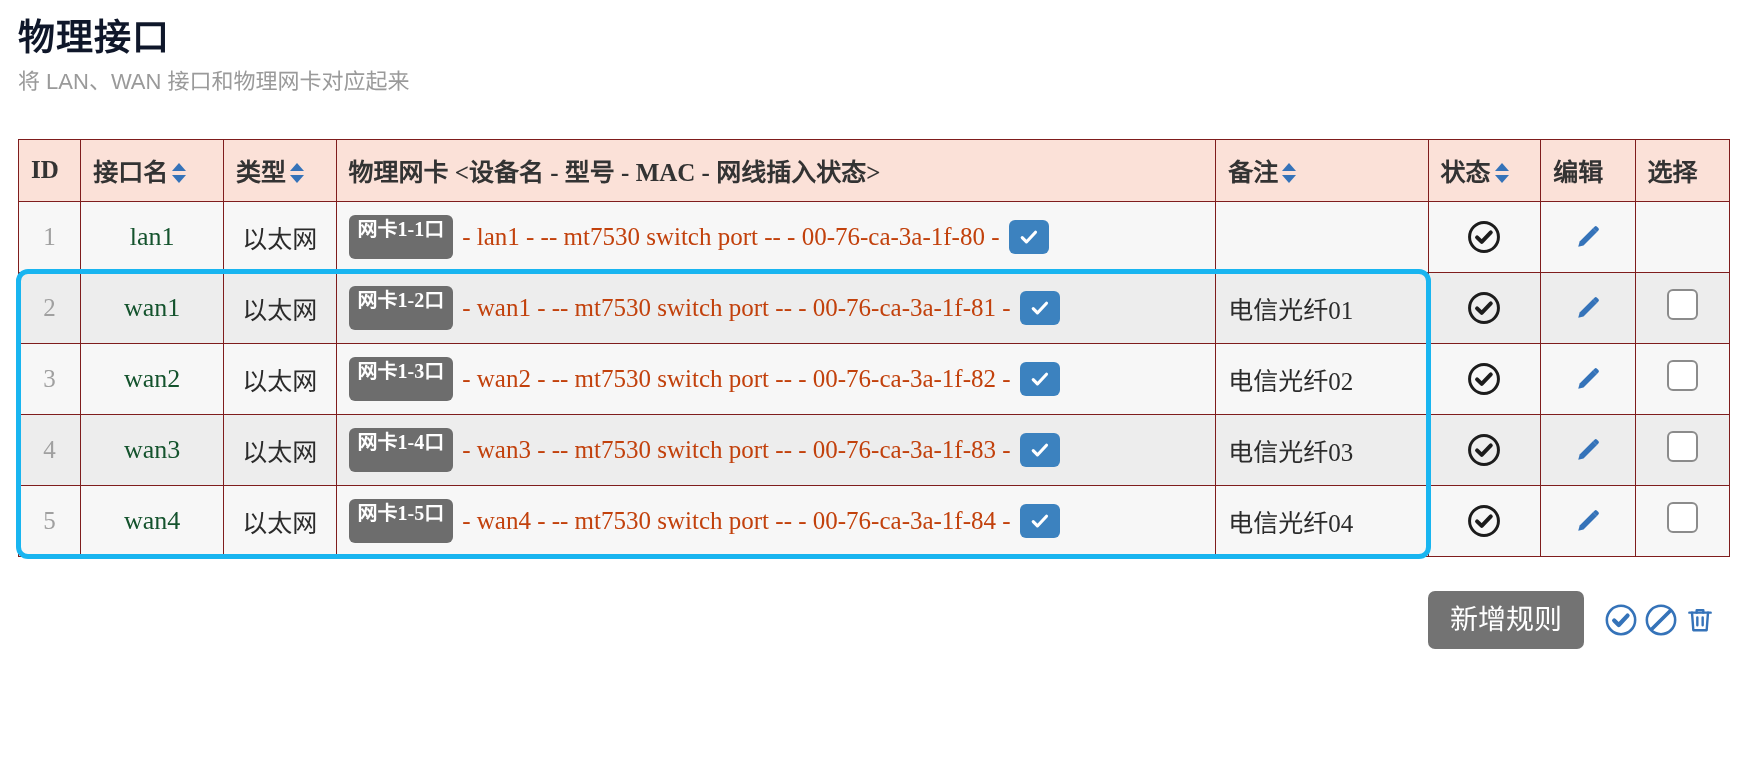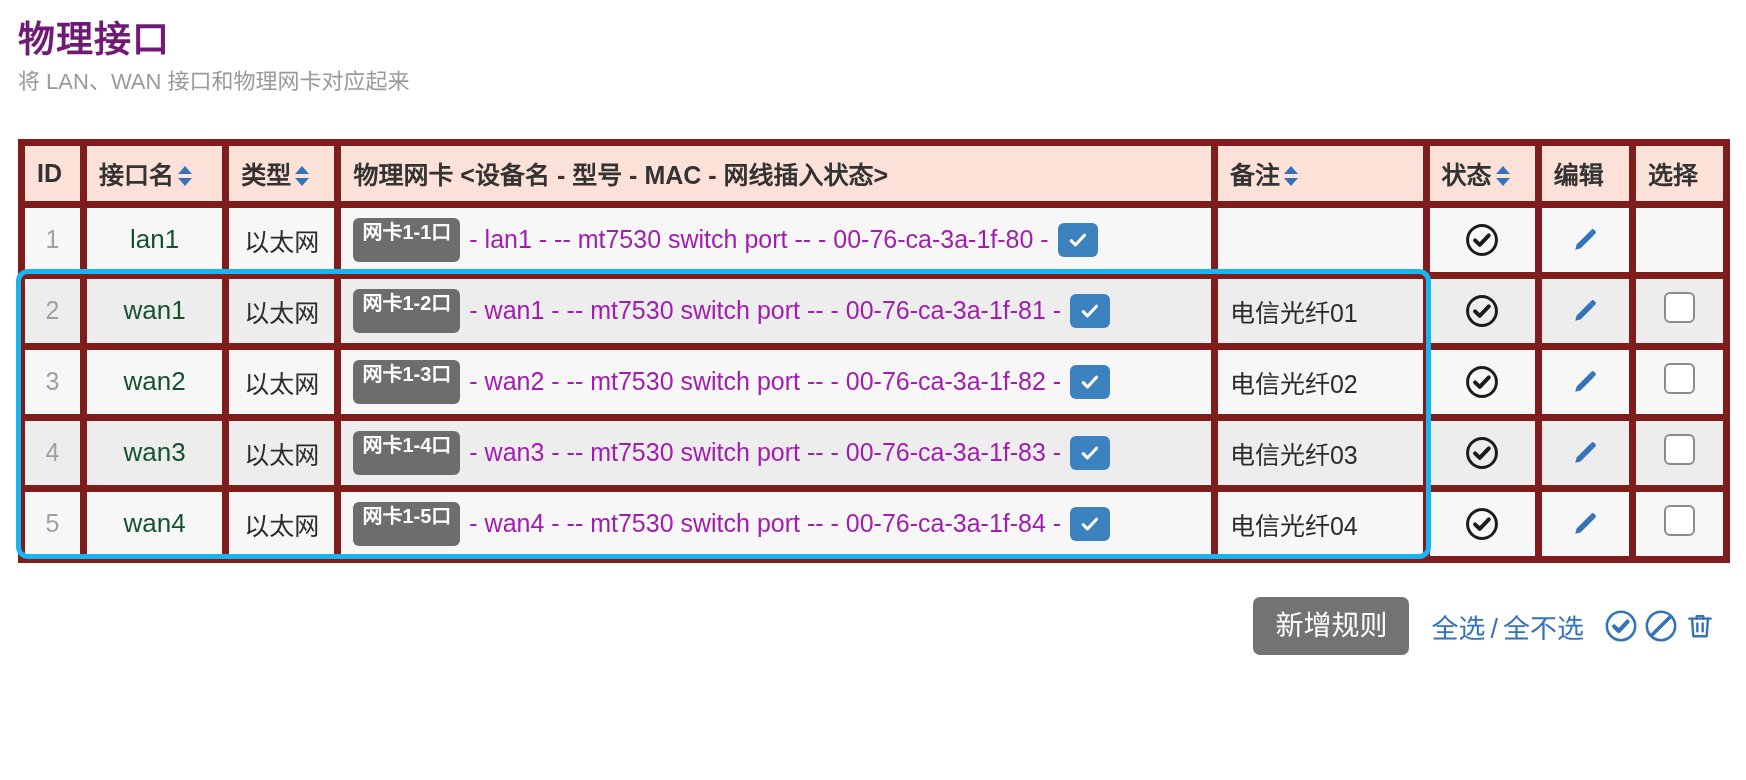--- a/index.html
+++ b/index.html
@@ -21,24 +21,25 @@
     box-sizing: border-box;
     width: 1746px;
     height: 780px;
     position: relative;
   }
 
   
   .page-title {
     font-size: 37px;
     font-weight: bold;
-    color: #701a75;
+    color: #0f172a;
     letter-spacing: 1px;
     margin: 0 0 6px 2px;
     line-height: 1.2;
+    font-family: Liberation Mono, monospace;
   }
   .page-subtitle {
     font-size: 22px;
     color: #9a9a9a;
     margin: 0 0 42px 2px;
     line-height: 1.3;
   }
 
   
   .table-wrap {
@@ -46,24 +47,25 @@
     margin: 0 2px;
   }
   table.iface {
     border-collapse: collapse;
     width: 1712px;
     table-layout: fixed;
     background: #ffffff;
   }
   table.iface th,
   table.iface td {
-    border: 7px solid #7f1d1d;
+    border: 1px solid #7f1d1d;
     padding: 0 12px;
     vertical-align: middle;
     box-sizing: border-box;
+    font-family: Liberation Serif, serif;
   }
   table.iface thead th {
     background: #fbe1d8;
     height: 62px;
     font-size: 25px;
     font-weight: bold;
     color: #333333;
     text-align: left;
     white-space: nowrap;
   }
@@ -101,21 +103,21 @@
     background: #f7f7f7;
   }
   table.iface tbody tr:nth-child(even) td {
     background: #ededed;
   }
 
   
   .col-id      { width: 58px;  text-align: center; }
   .col-name    { width: 133px; text-align: center; }
   .col-type    { width: 105px; text-align: center; margin-top: 24px; }
-  .col-nic     { width: 820px; text-align: left; border-radius: 16px; }
+  .col-nic     { width: 820px; text-align: left; }
   .col-remark  { width: 198px; text-align: left; }
   .col-status  { width: 105px; text-align: center; }
   .col-edit    { width: 88px;  text-align: center; }
   .col-select  { width: 88px;  text-align: center; }
 
   td.col-id { color: #a0a0a0; }
   .iface-link {
     color: #14532d;
     text-decoration: none;
     font-size: 26px;
@@ -129,21 +131,21 @@
     font-size: 20px;
     font-weight: bold;
     border-radius: 6px;
     padding: 4px 9px 20px 9px;
     line-height: 1;
     vertical-align: 3px;
     white-space: nowrap;
   }
   .nic-text {
     font-size: 25px;
-    color: #a21caf;
+    color: #c2410c;
     white-space: nowrap;
   }
   .nic-cell {
     display: flex;
     align-items: center;
     gap: 9px;
     white-space: nowrap;
   }
   
   .link-chk {
@@ -391,21 +393,20 @@
                 </svg></span></td>
             <td class="col-select"><span class="select-box"></span></td>
           </tr>
         </tbody>
     </table>
     <div class="selection-frame" id="selection-frame" style="left: -2.5px; top: 130.5px; width: 1415.52px; height: 290px;"></div>
   </div>
 
   <div class="footer-bar">
     <button class="btn-add">新增规则</button>
-    <span class="sel-links"><a href="#">全选</a><span class="sep">/</span><a href="#">全不选</a></span>
     <span class="footer-icons">
       <span title="enable">
         <svg width="34" height="34" viewBox="0 0 24 24" fill="none" stroke="#3573b9" stroke-width="1.8">
           <circle cx="12" cy="12" r="10"></circle>
           <path d="M7.2 12.3l3.2 3.2 6.2-6.6" fill="none" stroke="#3573b9" stroke-width="3" stroke-linecap="round" stroke-linejoin="round"></path>
         </svg>
       </span>
       <span title="disable">
         <svg width="34" height="34" viewBox="0 0 24 24" fill="none" stroke="#3573b9" stroke-width="1.8">
           <circle cx="12" cy="12" r="10"></circle>

